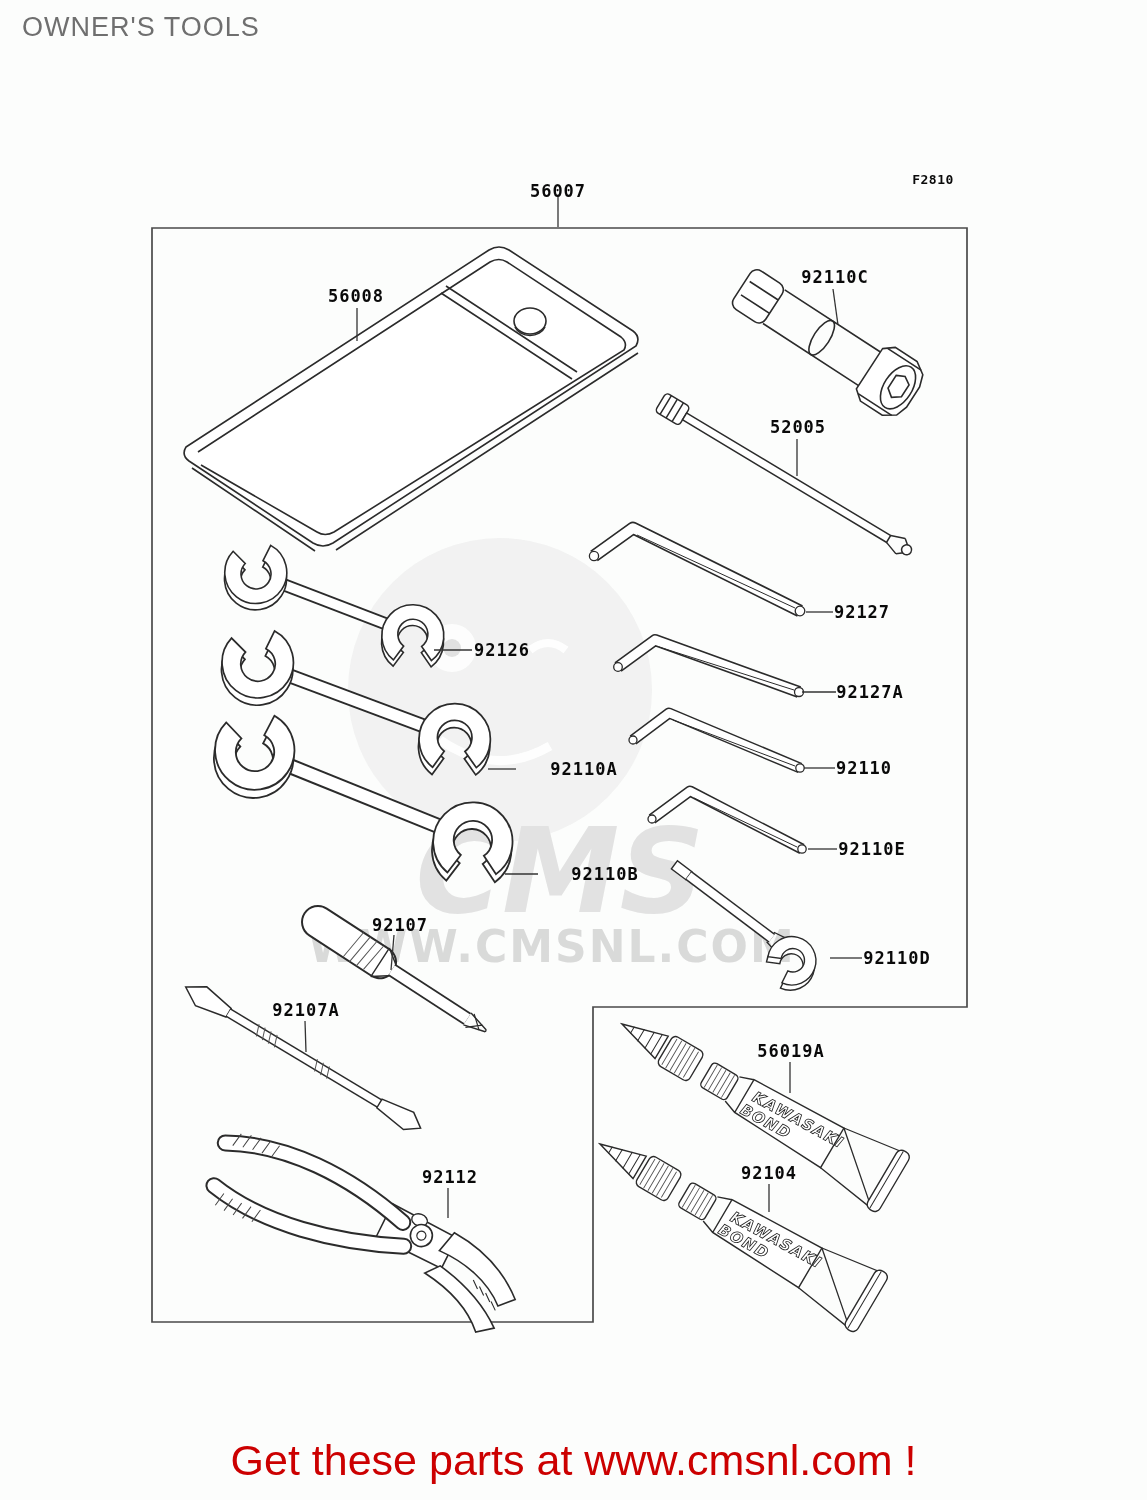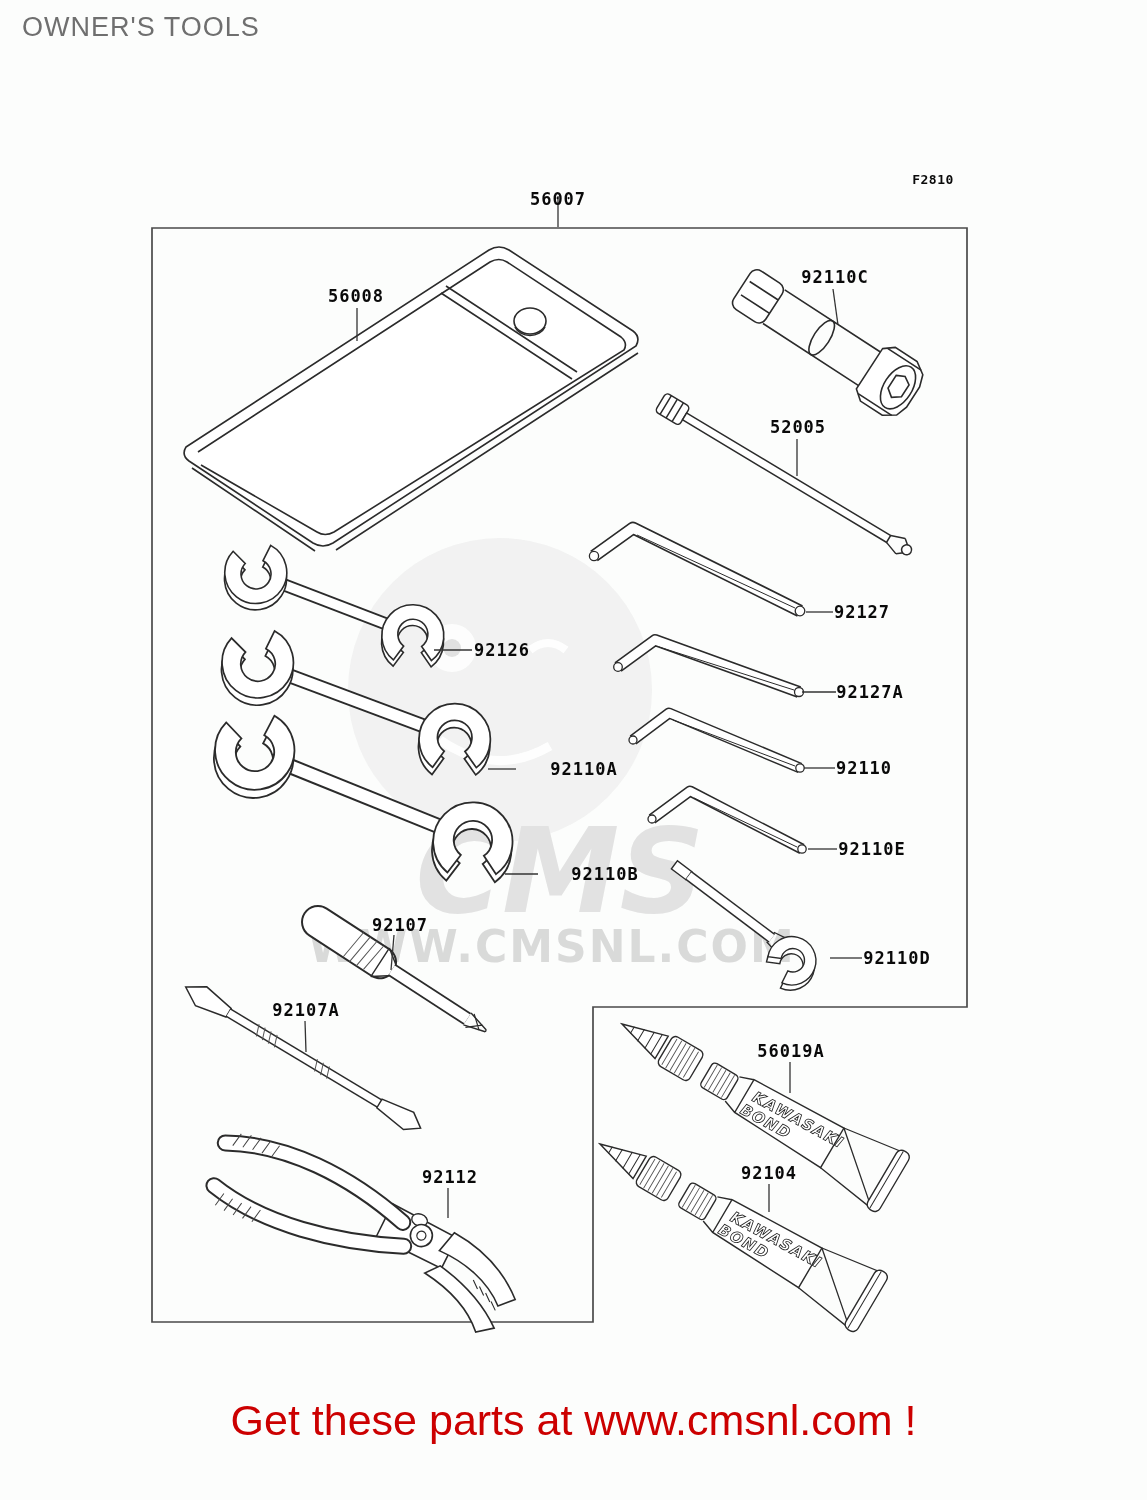--- a/index.html
+++ b/index.html
@@ -5,21 +5,21 @@
   html,body{margin:0;padding:0;background:#ffffff;}
   .stage{position:relative;width:1147px;height:1500px;background:#fcfdfc;overflow:hidden;
          font-family:"DejaVu Sans",sans-serif;}
   .title{position:absolute;left:22px;top:12px;font-size:27px;color:#6f6f6f;
          letter-spacing:1px;font-family:"Liberation Sans","DejaVu Sans",sans-serif;text-align:center;}
   .plabel{position:absolute;transform:translate(-50%,-50%);
           font-family:"DejaVu Sans Mono",monospace;font-weight:bold;font-size:17px;
           letter-spacing:1px;color:#0a0a0a;white-space:nowrap;}
   .fig-code{font-size:13px;letter-spacing:0.5px;}
   .diagram-svg{position:absolute;left:0;top:0;}
-  .footer{position:absolute;left:0;right:0;top:1396px;text-align:center;
+  .footer{position:absolute;left:0;right:0;top:1436px;text-align:center;
           font-size:43px;color:#cc0000;font-family:"Liberation Sans","DejaVu Sans",sans-serif;}
   .wm-logo{font-family:"DejaVu Sans",sans-serif;font-weight:bold;font-style:italic;}
   .wm-url{font-family:"DejaVu Sans",sans-serif;font-weight:bold;}
   .tube-text{font-family:"DejaVu Sans",sans-serif;font-weight:bold;font-style:italic;}
 </style>
 </head>
 <body>
 
 <div class="stage">
 
@@ -215,21 +215,21 @@
       <path d="M837,849 H808"></path>
       <path d="M862,958 H830"></path>
       <path d="M394,935 L391,970"></path>
       <path d="M305,1021 L306,1052"></path>
       <path d="M448,1188 V1218"></path>
       <path d="M790,1062 V1093"></path>
       <path d="M769,1184 V1212"></path>
     </g>
   </svg>
 
-  <div class="plabel" style="left:558px;top:199px">56007</div>
+  <div class="plabel" style="left:558px;top:191px">56007</div>
   <div class="plabel fig-code" style="left:933px;top:179px">F2810</div>
   <div class="plabel" style="left:356px;top:296px">56008</div>
   <div class="plabel" style="left:835px;top:277px">92110C</div>
   <div class="plabel" style="left:798px;top:427px">52005</div>
   <div class="plabel" style="left:862px;top:612px">92127</div>
   <div class="plabel" style="left:502px;top:650px">92126</div>
   <div class="plabel" style="left:870px;top:692px">92127A</div>
   <div class="plabel" style="left:584px;top:769px">92110A</div>
   <div class="plabel" style="left:864px;top:768px">92110</div>
   <div class="plabel" style="left:872px;top:849px">92110E</div>

